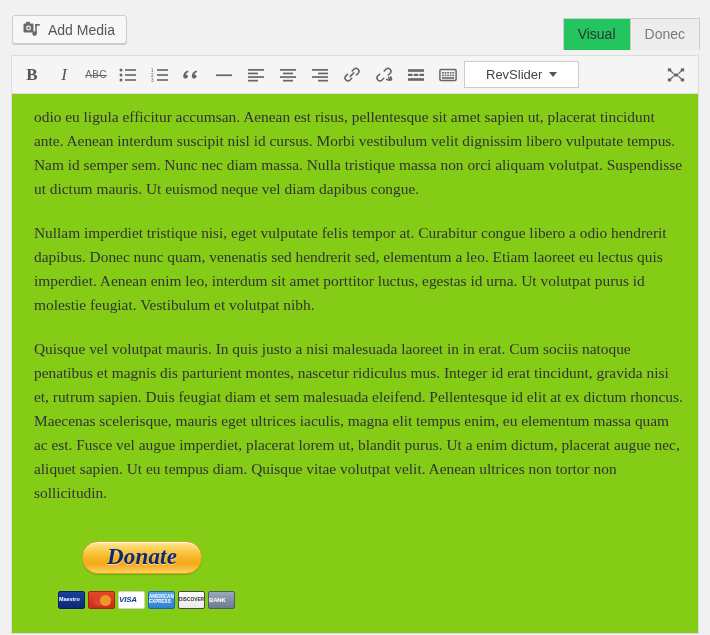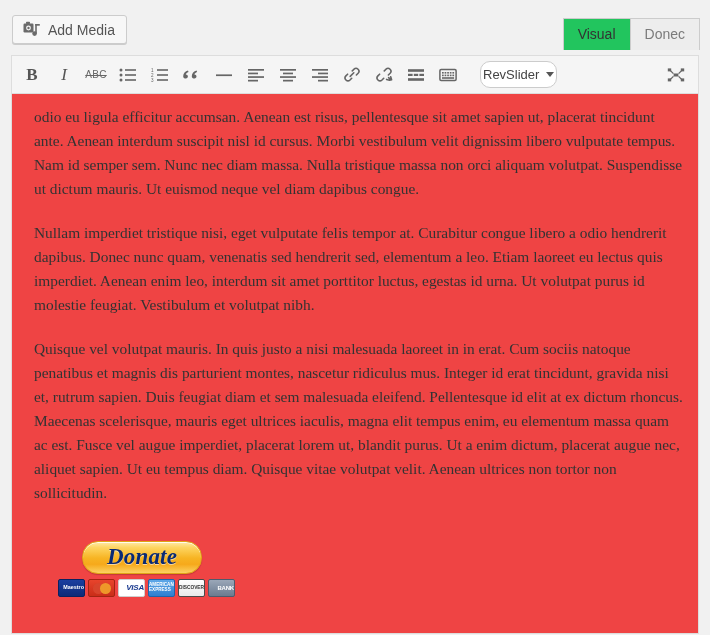--- a/index.html
+++ b/index.html
@@ -136,30 +136,30 @@
   .tb-strike {
     font-family: "Liberation Sans", sans-serif;
     font-size: 10px;
     letter-spacing: 0.3px;
     color: #666;
     text-decoration: line-through;
     line-height: 1;
   }
 
   .revslider-select {
-    margin-left: 16px;
+    margin-left: 0;
     height: 27px;
     box-sizing: border-box;
     display: inline-flex;
     align-items: center;
     gap: 7px;
-    padding: 0 2px;
+    padding: 0 21px;
     background: #fff;
     border: 1px solid #ccc;
-    border-radius: 10px;
+    border-radius: 0;
     font-size: 13px;
     color: #444;
     cursor: pointer;
     white-space: nowrap;
   }
   .caret-down {
     width: 0; height: 0;
     border-left: 4px solid transparent;
     border-right: 4px solid transparent;
     border-top: 5px solid #555;
@@ -168,21 +168,21 @@
 
   .tb-spacer { flex: 1 1 auto; }
 
   .tb-btn.fullscreen { margin-right: 3px; }
 
   
   .content-area {
     box-sizing: border-box;
     margin: 0 11px;
     height: 540px;
-    background: #ef4444;
+    background: #84cc16;
     border: 1px solid #ddd;
     border-top: none;
     padding: 11px 12px 10px 22px;
     overflow: hidden;
   }
 
   .content-area p {
     margin: 0 0 20px 0;
     font-family: "Liberation Serif", serif;
     font-size: 15.4px;
@@ -231,22 +231,23 @@
     height: 16px;
     border-radius: 2px;
     flex: 0 0 auto;
     position: relative;
     overflow: hidden;
     font-size: 5.4px;
     font-weight: bold;
     font-family: "Liberation Sans", sans-serif;
     display: flex;
     align-items: center;
-    justify-content: flex-end;
+    justify-content: flex-start;
     line-height: 1;
+    margin-top: 12px;
   }
   .card-maestro {
     background: linear-gradient(to bottom,#1a3fa0,#0d2a78);
     border: 1px solid #0b2160;
     color: #fff;
   }
   .card-mastercard {
     background: linear-gradient(to bottom,#e8442c,#c92d18);
     border: 1px solid #a32411;
     color: #fff;

